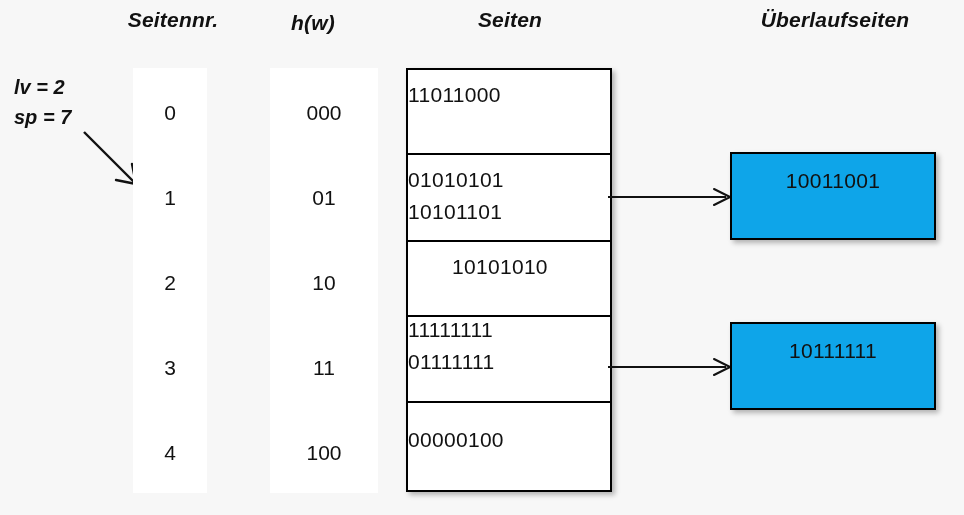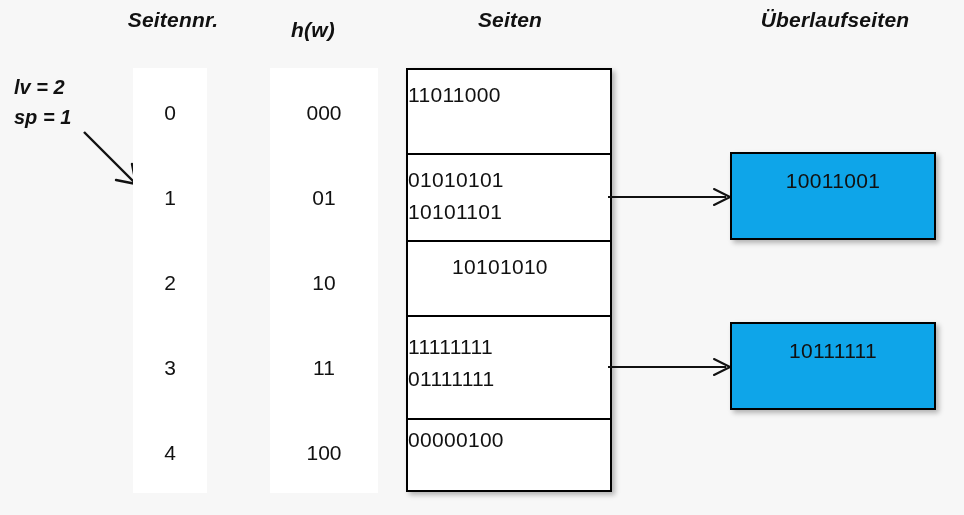--- a/index.html
+++ b/index.html
@@ -24,21 +24,21 @@
     position: absolute;
     font-style: italic;
     font-size: 21px;
     font-weight: 600;
     color: #111111;
     letter-spacing: 0.2px;
     white-space: nowrap;
     text-align: center;
   }
   #hdr-seitennr { left: 108px; top: 8px; width: 130px; }
-  #hdr-hw       { left: 258px; top: 18px; width: 110px; }
+  #hdr-hw       { left: 258px; top: 11px; width: 110px; }
   #hdr-seiten   { left: 440px; top: 8px; width: 140px; }
   #hdr-ueberlauf{ left: 710px; top: 8px; width: 250px; }
 
   
   .param-block {
     position: absolute;
     left: 14px;
     top: 72px;
     font-style: italic;
     font-size: 20px;
@@ -104,21 +104,21 @@
     border-bottom: 2px solid #000000;
     display: flex;
     flex-direction: column;
     align-items: flex-start;
     padding-top: 9px;
   }
   .seiten-row.last { border-bottom: none; }
   .seiten-row.sr0 { top: 0px;   height: 85px; }
   .seiten-row.sr1 { top: 85px;  height: 87px; }
   .seiten-row.sr2 { top: 172px; height: 75px; padding-left: 44px; }
-  .seiten-row.sr3 { top: 252px; height: 98px; }
+  .seiten-row.sr3 { top: 235px; height: 98px; }
   .seiten-row.sr4 { top: 345px; height: 75px; }
 
   .seiten-entry {
     font-size: 21px;
     color: #111111;
     line-height: 32px;
     letter-spacing: 0.3px;
   }
 
   
@@ -159,21 +159,21 @@
 
 <div id="canvas">
 
   <div class="col-header" id="hdr-seitennr">Seitennr.</div>
   <div class="col-header" id="hdr-hw">h(w)</div>
   <div class="col-header" id="hdr-seiten">Seiten</div>
   <div class="col-header" id="hdr-ueberlauf">Überlaufseiten</div>
 
   <div class="param-block">
     <span class="param-line">lv = 2</span>
-    <span class="param-line">sp = 1</span>
+    <span class="param-line">sp = 7</span>
   </div>
 
   <svg id="pointer-arrow" viewBox="0 0 70 68">
     <line x1="4" y1="4" x2="54" y2="54" stroke="#111111" stroke-width="2.4"></line>
     <polyline points="36,52 56,56 52,36" fill="none" stroke="#111111" stroke-width="2.4" stroke-linecap="round" stroke-linejoin="round"></polyline>
   </svg>
 
   <div class="strip" id="strip-seitennr">
     <div class="strip-cell r0">0</div>
     <div class="strip-cell r1">1</div>

